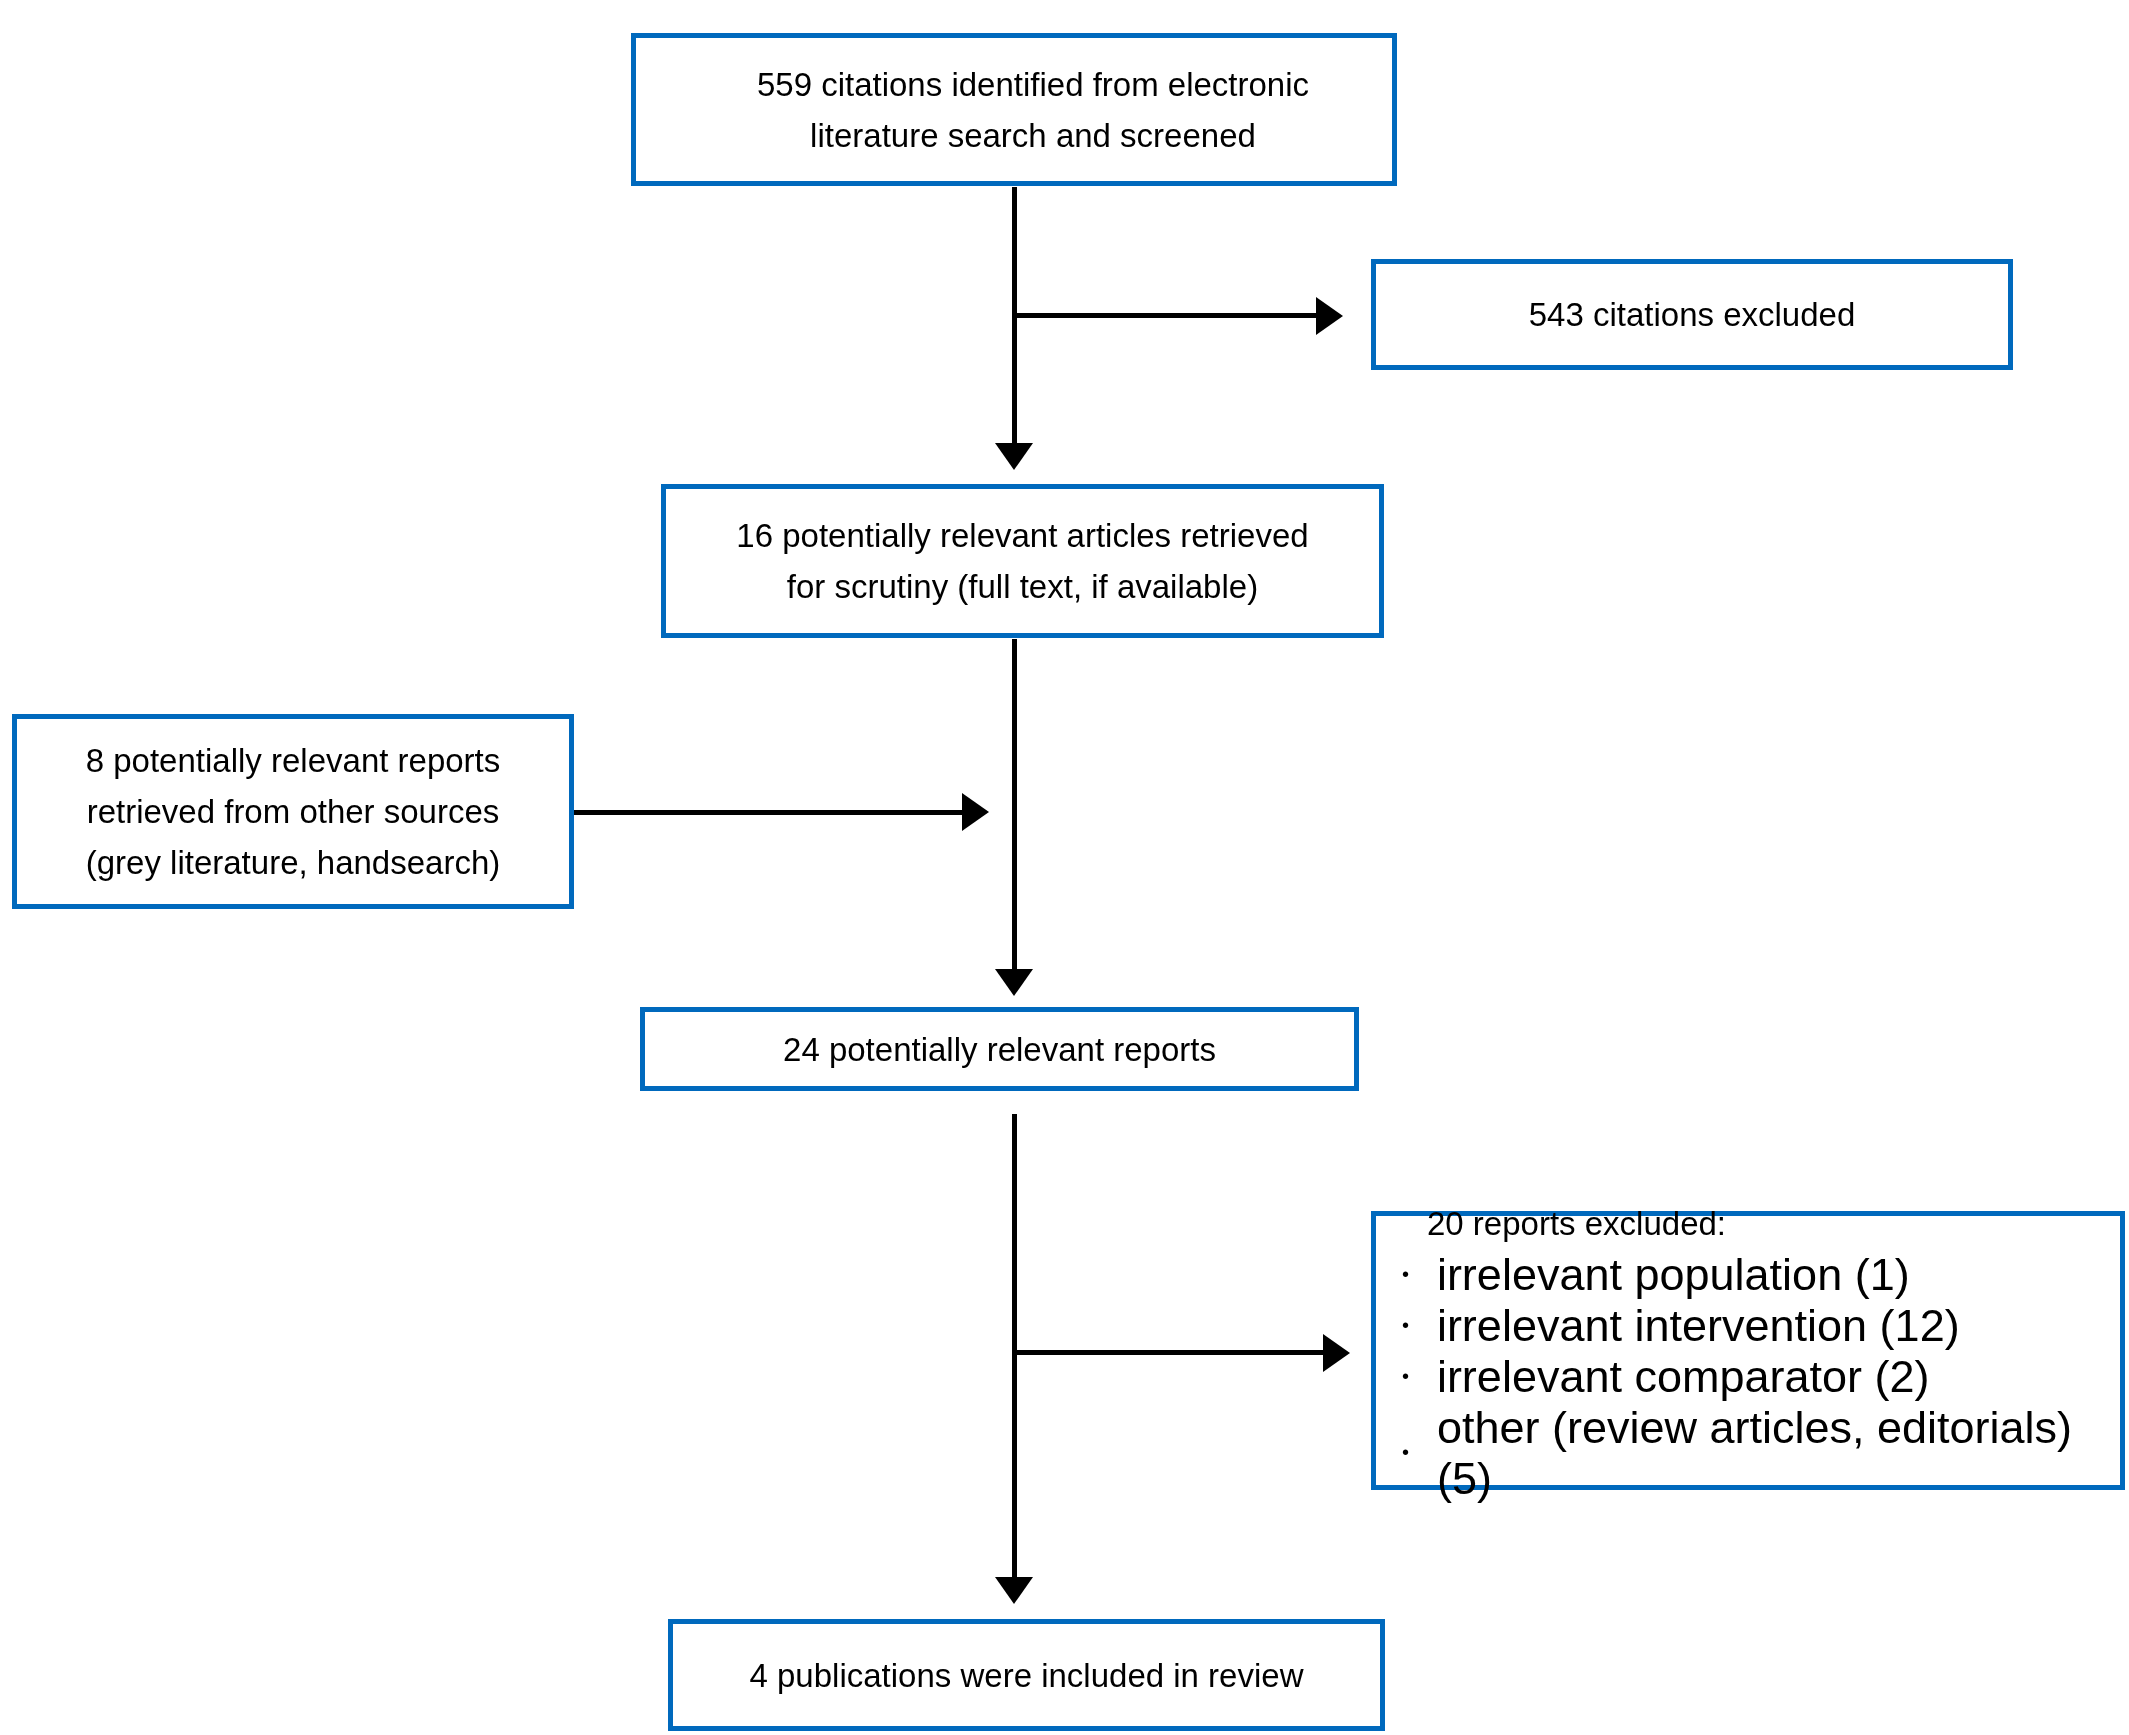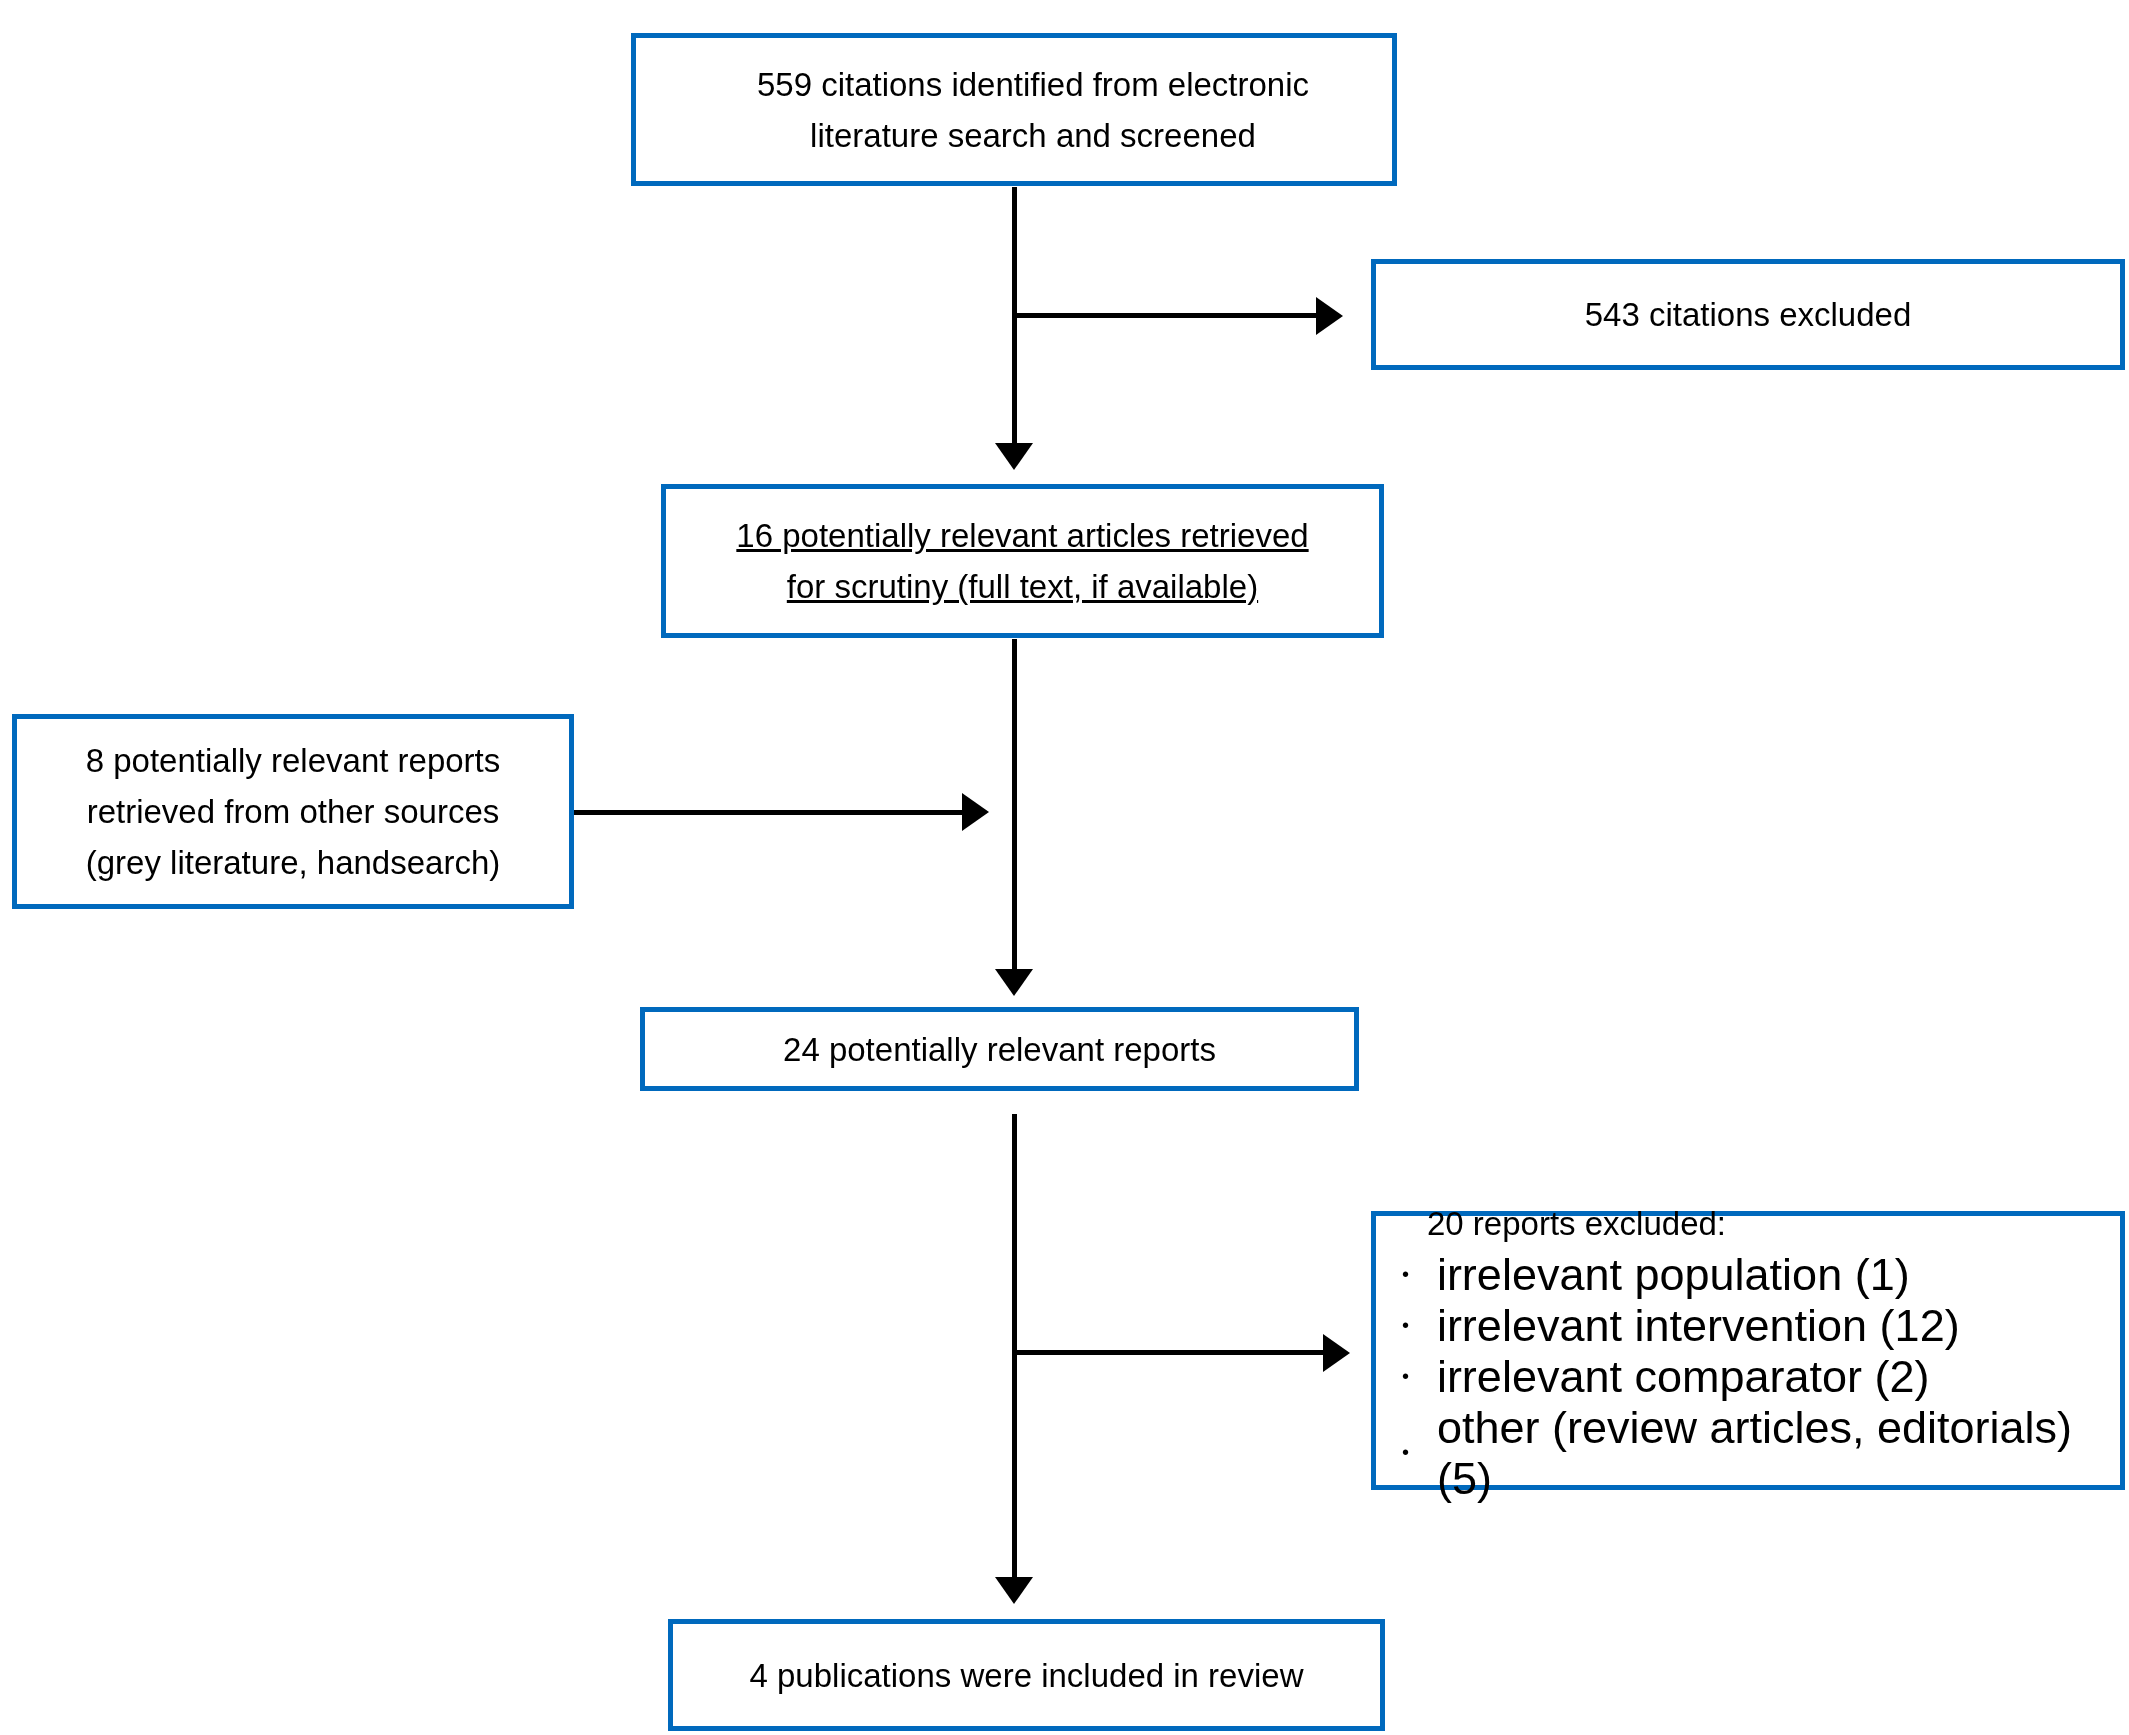--- a/index.html
+++ b/index.html
@@ -103,25 +103,25 @@
     <div class="txt">559 citations identified from electronic
 literature search and screened</div>
   </div>
 
   <div class="vline" style="left:1012px;top:187px;width:4.8px;height:257px;"></div>
   <div class="ah-down" style="left:995px;top:443px;"></div>
 
   <div class="hline" style="left:1015px;top:313px;width:301px;height:4.8px;"></div>
   <div class="ah-right" style="left:1316px;top:297px;"></div>
 
-  <div class="box" style="left:1371px;top:259px;width:754px;height:111px;">
+  <div class="box" style="left:1371px;top:259px;width:642px;height:111px;">
     <div class="txt">543 citations excluded</div>
   </div>
 
-  <div class="box" style="left:661px;top:484px;width:723px;height:154px;text-decoration:underline;">
+  <div class="box" style="left:661px;top:484px;width:723px;height:154px;">
     <div class="txt">16 potentially relevant articles retrieved
 for scrutiny (full text, if available)</div>
   </div>
 
   <div class="vline" style="left:1012px;top:639px;width:4.8px;height:330px;"></div>
   <div class="ah-down" style="left:995px;top:969px;"></div>
 
   <div class="box" style="left:12px;top:714px;width:562px;height:195px;">
     <div class="txt">8 potentially relevant reports
 retrieved from other sources

